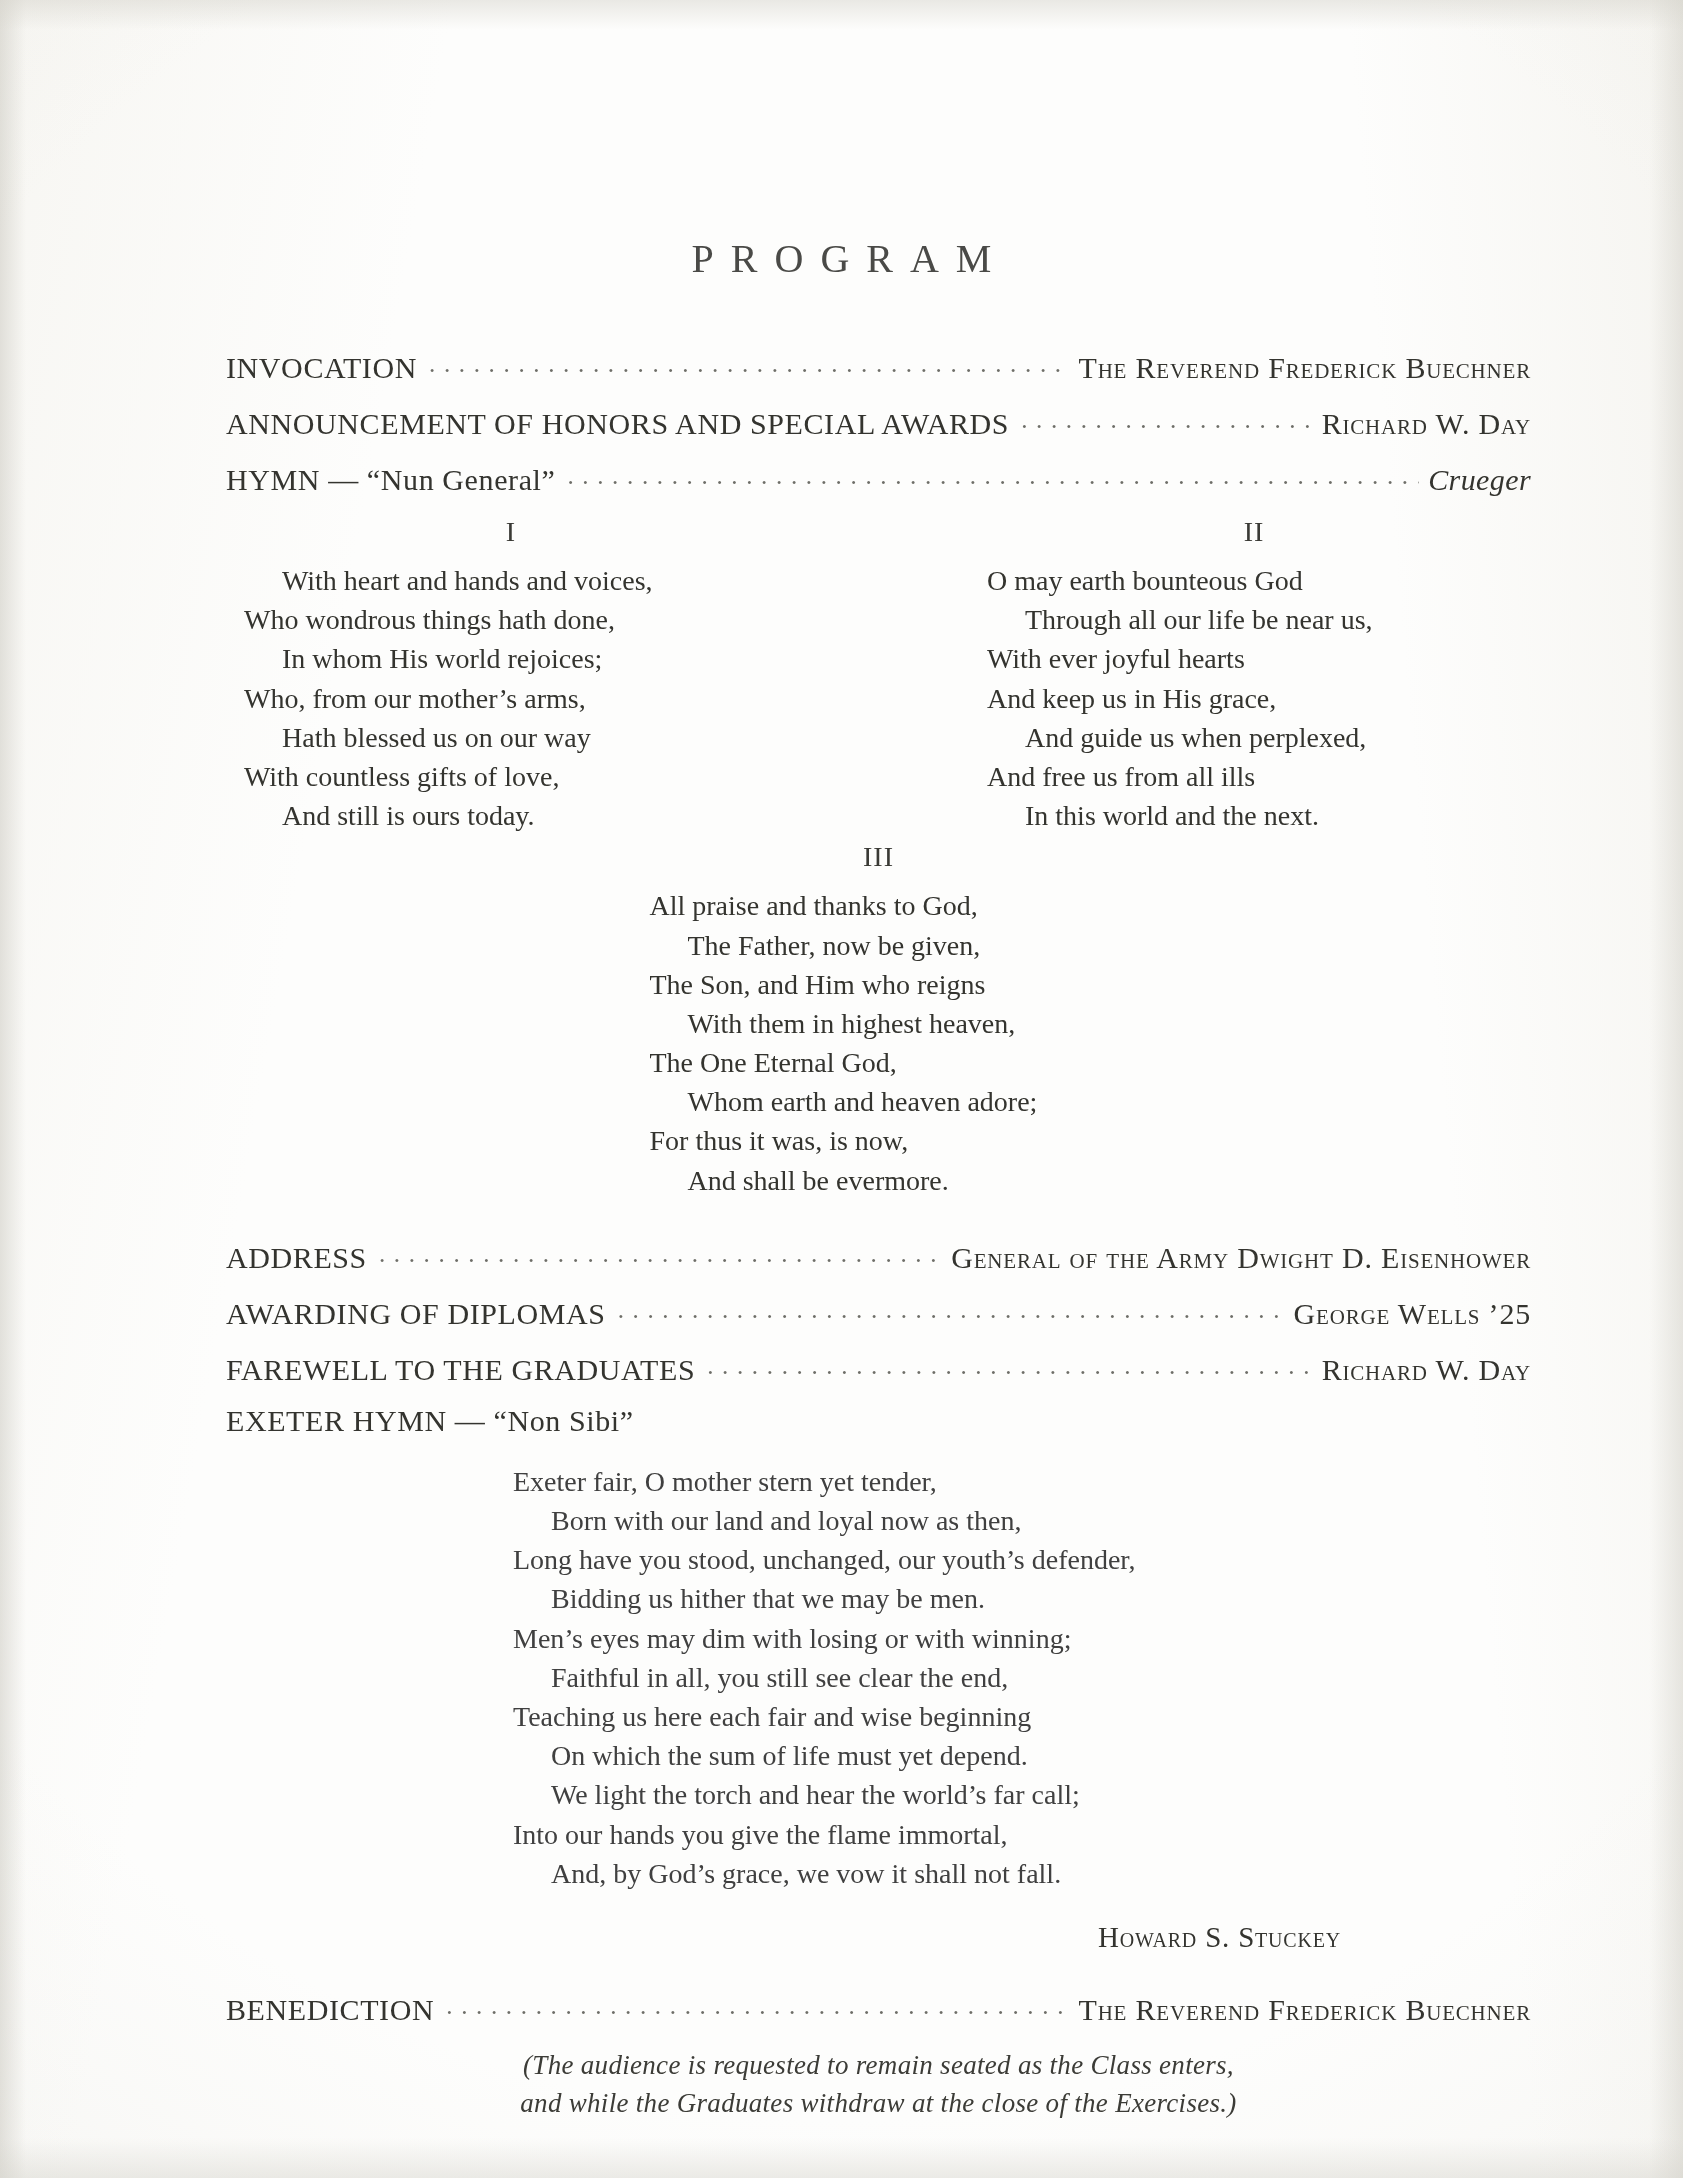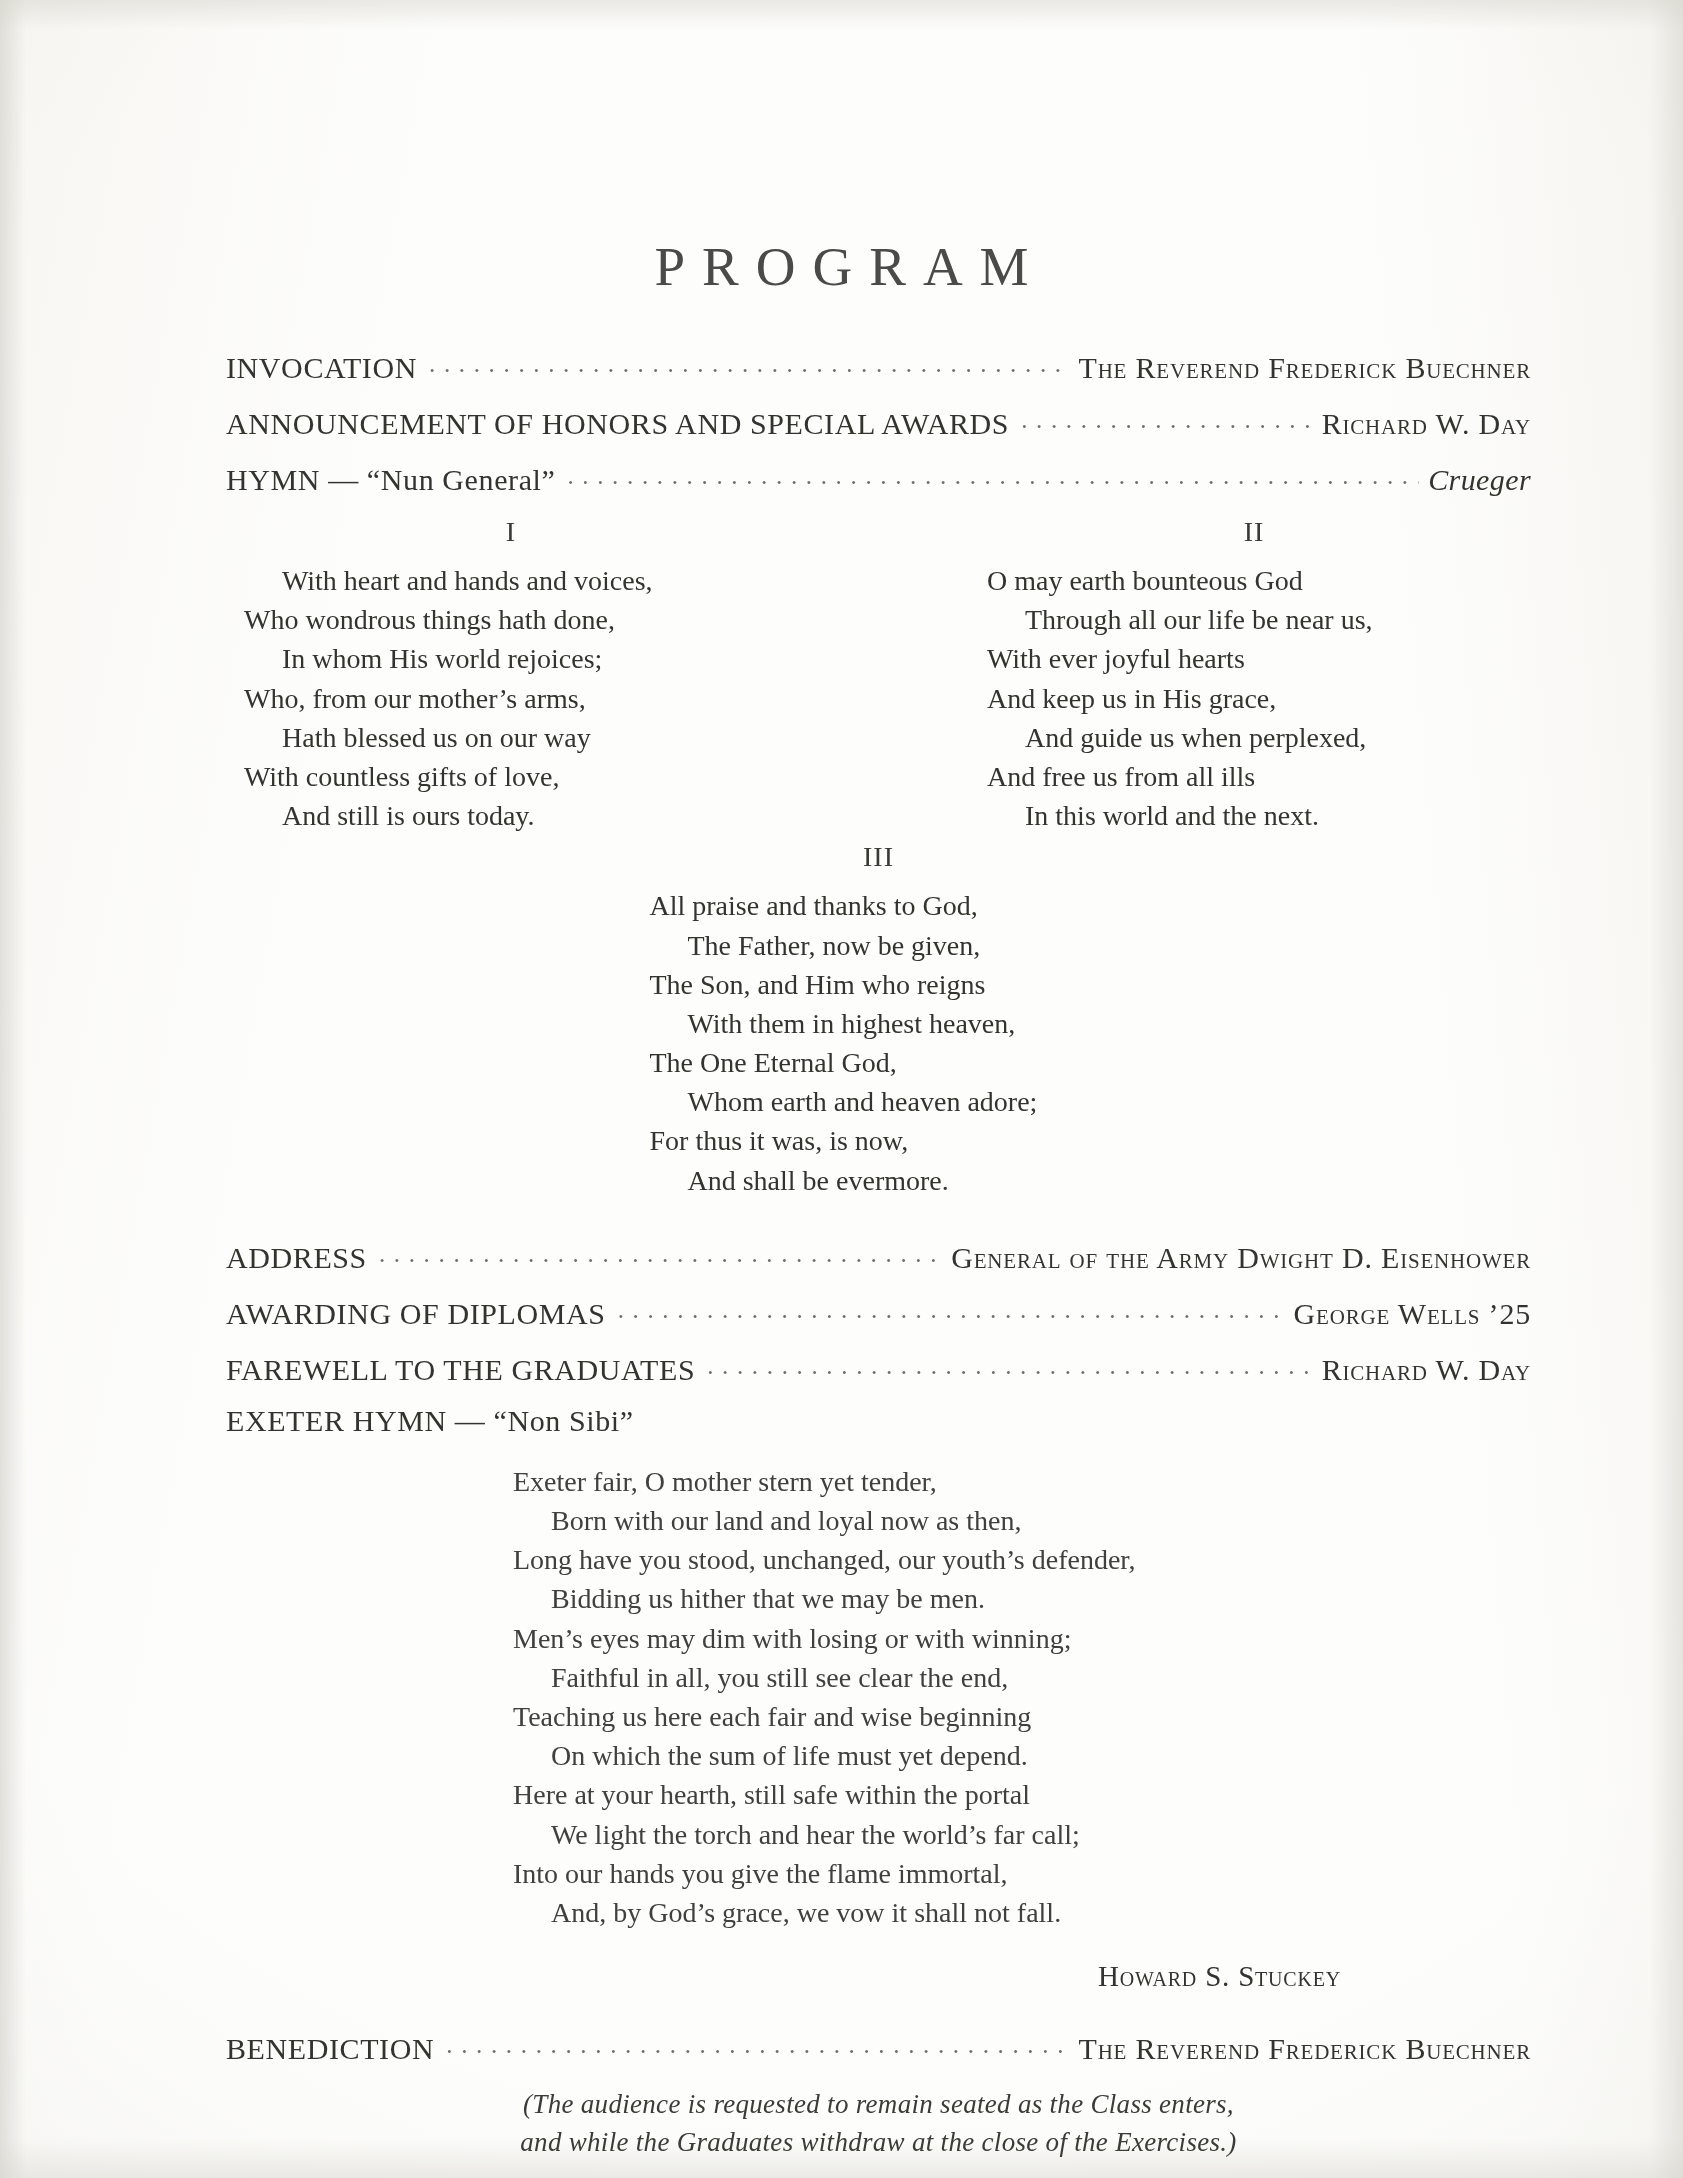--- a/index.html
+++ b/index.html
@@ -47,21 +47,21 @@
     height: 2178px;
   }
 
   
   .program-title {
     position: absolute;
     left: 0;
     top: 235px;
     width: 1683px;
     text-align: center;
-    font-size: 55px;
+    font-size: 40px;
     letter-spacing: 17px;
     text-indent: 17px;
     color: #4a4a47;
     font-weight: 400;
   }
 
   
   .content {
     position: absolute;
     left: 226px;
@@ -300,21 +300,20 @@
 
     <div class="exeter-verse">
       <div class="ln">Exeter fair, O mother stern yet tender,</div>
       <div class="ln ind">Born with our land and loyal now as then,</div>
       <div class="ln">Long have you stood, unchanged, our youth’s defender,</div>
       <div class="ln ind">Bidding us hither that we may be men.</div>
       <div class="ln">Men’s eyes may dim with losing or with winning;</div>
       <div class="ln ind">Faithful in all, you still see clear the end,</div>
       <div class="ln">Teaching us here each fair and wise beginning</div>
       <div class="ln ind">On which the sum of life must yet depend.</div>
-      <div class="ln">Here at your hearth, still safe within the portal</div>
       <div class="ln ind">We light the torch and hear the world’s far call;</div>
       <div class="ln">Into our hands you give the flame immortal,</div>
       <div class="ln ind">And, by God’s grace, we vow it shall not fall.</div>
     </div>
 
     <div class="attribution">Howard S. Stuckey</div>
 
     <div class="entry">
       <span class="entry-title">BENEDICTION</span>
       <span class="leader"></span>

